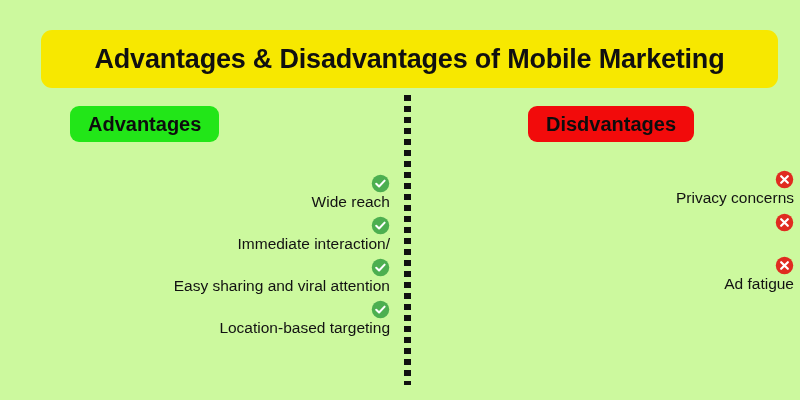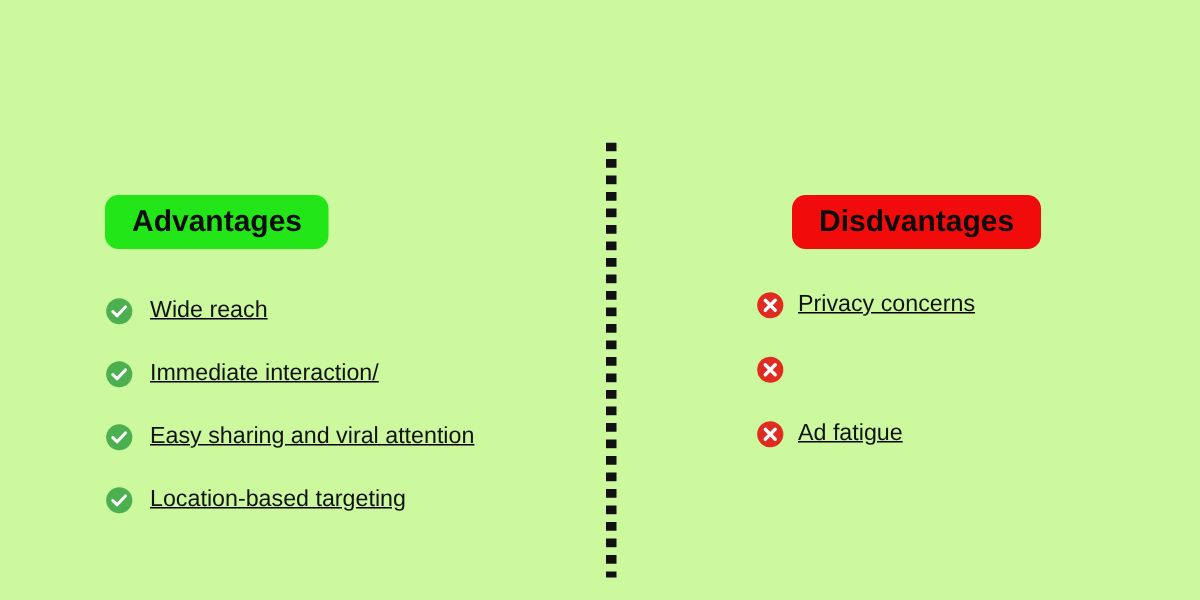--- a/index.html
+++ b/index.html
@@ -54,22 +54,21 @@
       #111111 0px, #111111 6px,
       rgba(0,0,0,0) 6px, rgba(0,0,0,0) 11px
     );
     background-size: 7px 11px;
     background-repeat: repeat-y;
   }
 
   
   .column {
     position: absolute;
-    top: 130px;
-    text-decoration: underline;
+    top: 106px;
   }
   #advantages-column { left: 70px; width: 320px; }
   #disadvantages-column { left: 504px; width: 290px; }
 
   
   .section-badge {
     display: inline-flex;
     align-items: center;
     justify-content: center;
     height: 36px;
@@ -97,22 +96,23 @@
   .item-list {
     list-style: none;
     margin: 0;
     padding: 0;
   }
   #advantages-list { margin-top: 32px; }
   #disadvantages-list { margin-top: 28px; }
 
   .list-item {
     display: flex;
-    align-items: flex-start;
+    align-items: flex-end;
     height: 42px;
+    flex-direction: column;
   }
   #advantages-list .list-item { height: 42px; }
   #disadvantages-list .list-item { height: 43px; }
 
   .item-icon {
     flex: 0 0 auto;
     width: 19px;
     height: 19px;
     display: block;
   }
@@ -123,20 +123,23 @@
     white-space: nowrap;
   }
   #advantages-list .item-label { margin-left: 11px; }
   #disadvantages-list .item-label { margin-left: 9px; }
 </style>
 </head>
 <body>
 
 <div id="infographic">
 
+  <div id="title-banner">
+    <span id="title-text">Advantages &amp; Disadvantages of Mobile Marketing</span>
+  </div>
 
   <div id="divider"></div>
 
   <div id="advantages-column" class="column">
 
     <div id="advantages-badge" class="section-badge">
       <span class="section-badge-label">Advantages</span>
     </div>
 
     <ul id="advantages-list" class="item-list">

